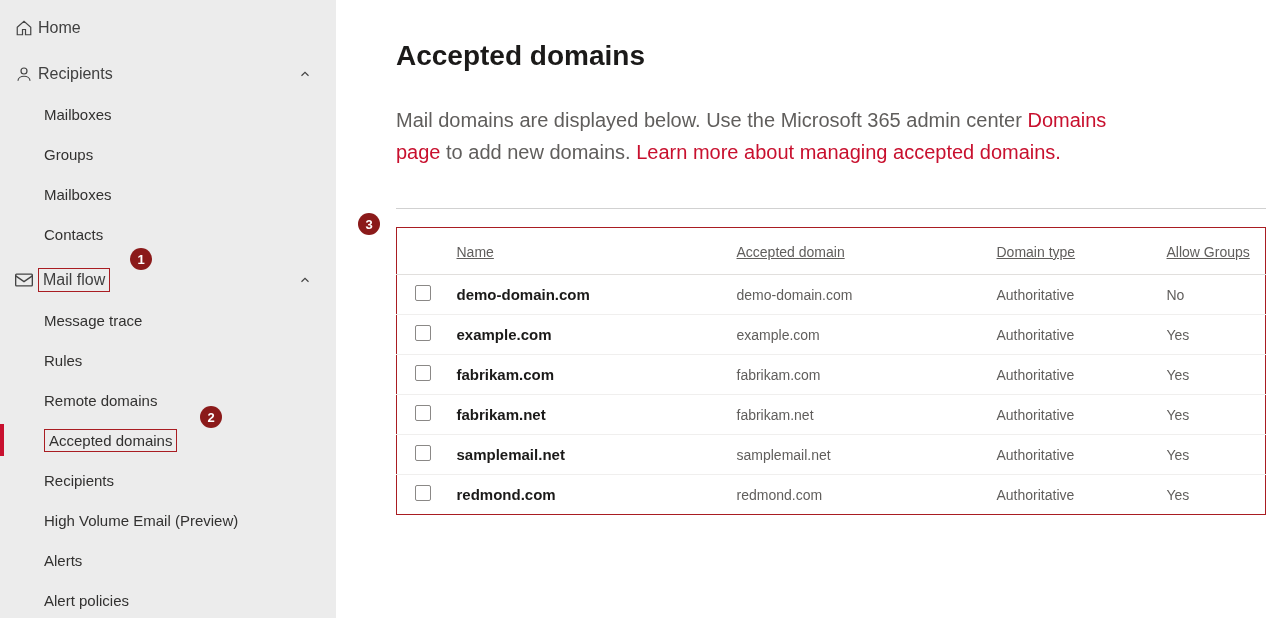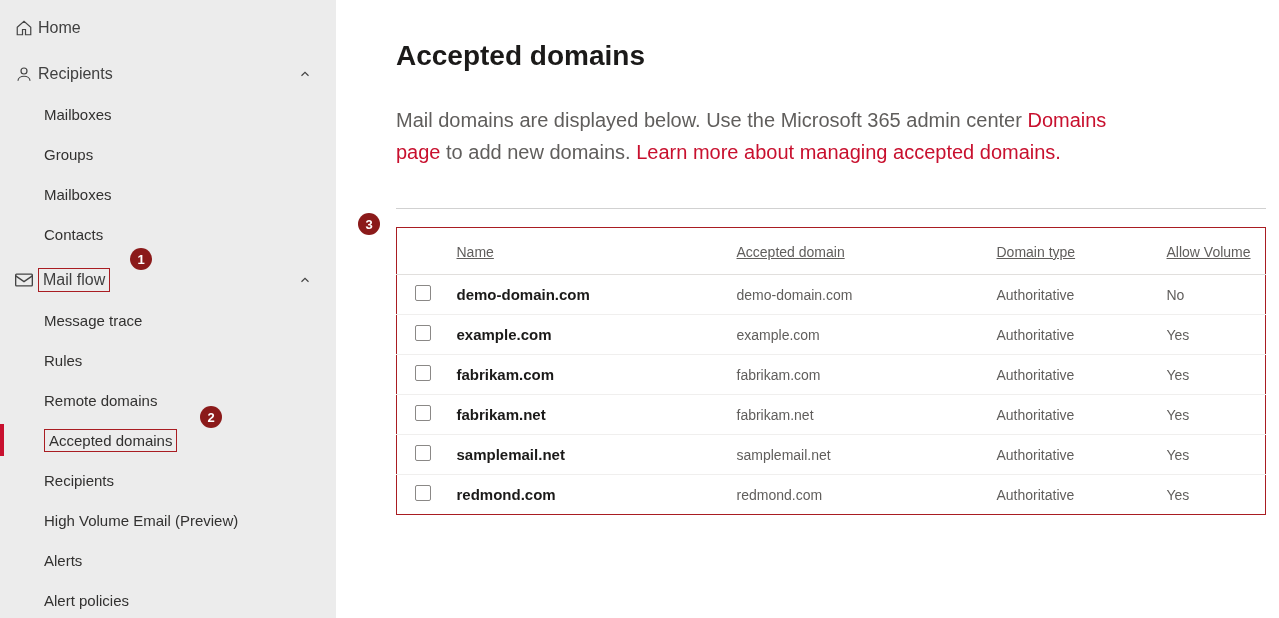--- a/index.html
+++ b/index.html
@@ -129,21 +129,21 @@
   <hr class="divider">
   <div class="table-wrap">
     <span class="callout-num num3">3</span>
     <table>
       <thead>
         <tr>
           <th class="cb"></th>
           <th class="name">Name</th>
           <th class="accdom">Accepted domain</th>
           <th class="type">Domain type</th>
-          <th class="allow">Allow Volume</th>
+          <th class="allow">Allow Groups</th>
         </tr>
       </thead>
       <tbody id="tbody">
           <tr>
             <td class="cb"><input type="checkbox" class="row-check" style=""></td>
             <td class="name">demo-domain.com</td>
             <td>demo-domain.com</td>
             <td>Authoritative</td>
             <td>No</td>
           </tr>

